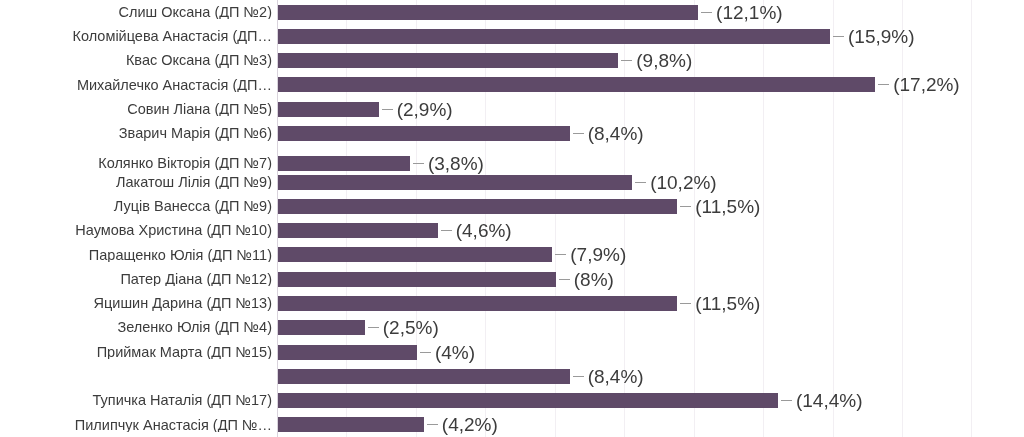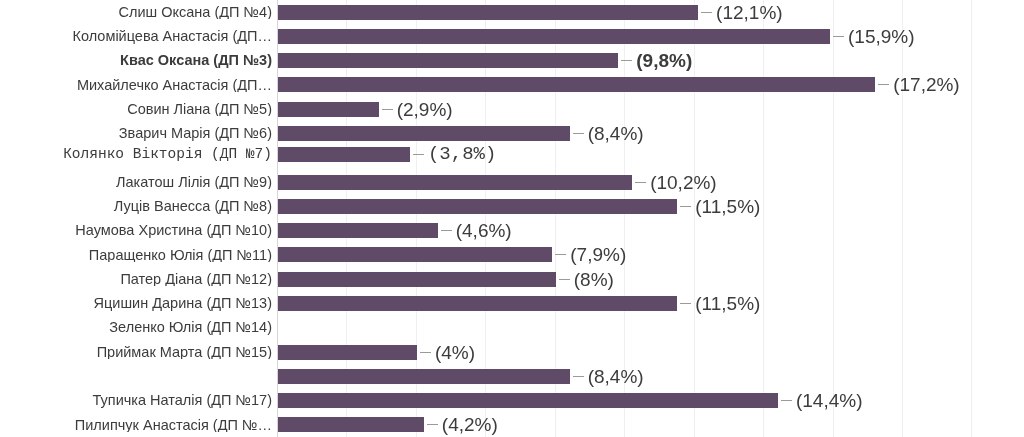--- a/index.html
+++ b/index.html
@@ -107,36 +107,36 @@
       <div class="gridline" style="left: 347.2px;"></div>
       <div class="gridline" style="left: 416.64px;"></div>
       <div class="gridline" style="left: 486.08px;"></div>
       <div class="gridline" style="left: 555.52px;"></div>
       <div class="gridline" style="left: 624.96px;"></div>
       <div class="gridline" style="left: 694.4px;"></div>
     </div>
   <div id="axis-line"></div>
   <div id="rows">
       <div class="row" style="top: 0px; height: 24.2778px;">
-        <div class="cat-label">Слиш Оксана (ДП №4)</div>
+        <div class="cat-label">Слиш Оксана (ДП №2)</div>
         <div class="bar-wrap">
           <div class="bar" style="width: 420.112px; background: rgb(95, 74, 104);"></div>
           <div class="leader"></div>
           <div class="val-label">(12,1%)</div>
         </div>
       </div>
       <div class="row" style="top: 24.2778px; height: 24.2778px; padding-left: 23px;">
         <div class="cat-label">Коломійцева Анастасія (ДП…</div>
         <div class="bar-wrap">
           <div class="bar" style="width: 552.048px; background: rgb(95, 74, 104);"></div>
           <div class="leader"></div>
           <div class="val-label">(15,9%)</div>
         </div>
       </div>
-      <div class="row" style="top: 48.5556px; height: 24.2778px; font-weight: bold;">
+      <div class="row" style="top: 48.5556px; height: 24.2778px;">
         <div class="cat-label">Квас Оксана (ДП №3)</div>
         <div class="bar-wrap">
           <div class="bar" style="width: 340.256px; background: rgb(95, 74, 104);"></div>
           <div class="leader"></div>
           <div class="val-label">(9,8%)</div>
         </div>
       </div>
       <div class="row" style="top: 72.8333px; height: 24.2778px;">
         <div class="cat-label">Михайлечко Анастасія (ДП…</div>
         <div class="bar-wrap">
@@ -154,38 +154,38 @@
         </div>
       </div>
       <div class="row" style="top: 121.389px; height: 24.2778px;">
         <div class="cat-label">Зварич Марія (ДП №6)</div>
         <div class="bar-wrap">
           <div class="bar" style="width: 291.648px; background: rgb(95, 74, 104);"></div>
           <div class="leader"></div>
           <div class="val-label">(8,4%)</div>
         </div>
       </div>
-      <div class="row" style="top: 142px; height: 24.2778px; font-family: Liberation Mono, monospace;">
+      <div class="row" style="top: 151px; height: 24.2778px;">
         <div class="cat-label">Колянко Вікторія (ДП №7)</div>
         <div class="bar-wrap">
           <div class="bar" style="width: 131.936px; background: rgb(95, 74, 104);"></div>
           <div class="leader"></div>
           <div class="val-label">(3,8%)</div>
         </div>
       </div>
       <div class="row" style="top: 169.944px; height: 24.2778px;">
         <div class="cat-label">Лакатош Лілія (ДП №9)</div>
         <div class="bar-wrap">
           <div class="bar" style="width: 354.144px; background: rgb(95, 74, 104);"></div>
           <div class="leader"></div>
           <div class="val-label">(10,2%)</div>
         </div>
       </div>
       <div class="row" style="top: 194.222px; height: 24.2778px;">
-        <div class="cat-label">Луців Ванесса (ДП №8)</div>
+        <div class="cat-label">Луців Ванесса (ДП №9)</div>
         <div class="bar-wrap">
           <div class="bar" style="width: 399.28px; background: rgb(95, 74, 104);"></div>
           <div class="leader"></div>
           <div class="val-label">(11,5%)</div>
         </div>
       </div>
       <div class="row" style="top: 218.5px; height: 24.2778px;">
         <div class="cat-label">Наумова Христина (ДП №10)</div>
         <div class="bar-wrap">
           <div class="bar" style="width: 159.712px; background: rgb(95, 74, 104);"></div>
@@ -211,21 +211,26 @@
       </div>
       <div class="row" style="top: 291.333px; height: 24.2778px;">
         <div class="cat-label">Яцишин Дарина (ДП №13)</div>
         <div class="bar-wrap">
           <div class="bar" style="width: 399.28px; background: rgb(95, 74, 104);"></div>
           <div class="leader"></div>
           <div class="val-label">(11,5%)</div>
         </div>
       </div>
       <div class="row" style="top: 315.611px; height: 24.2778px;">
-        <div class="cat-label">Зеленко Юлія (ДП №14)</div>
+        <div class="cat-label">Зеленко Юлія (ДП №4)</div>
+        <div class="bar-wrap">
+          <div class="bar" style="width: 86.8px; background: rgb(95, 74, 104);"></div>
+          <div class="leader"></div>
+          <div class="val-label">(2,5%)</div>
+        </div>
       </div>
       <div class="row" style="top: 339.889px; height: 24.2778px;">
         <div class="cat-label">Приймак Марта (ДП №15)</div>
         <div class="bar-wrap">
           <div class="bar" style="width: 138.88px; background: rgb(95, 74, 104);"></div>
           <div class="leader"></div>
           <div class="val-label">(4%)</div>
         </div>
       </div>
       <div class="row" style="top: 364.167px; height: 24.2778px;">

